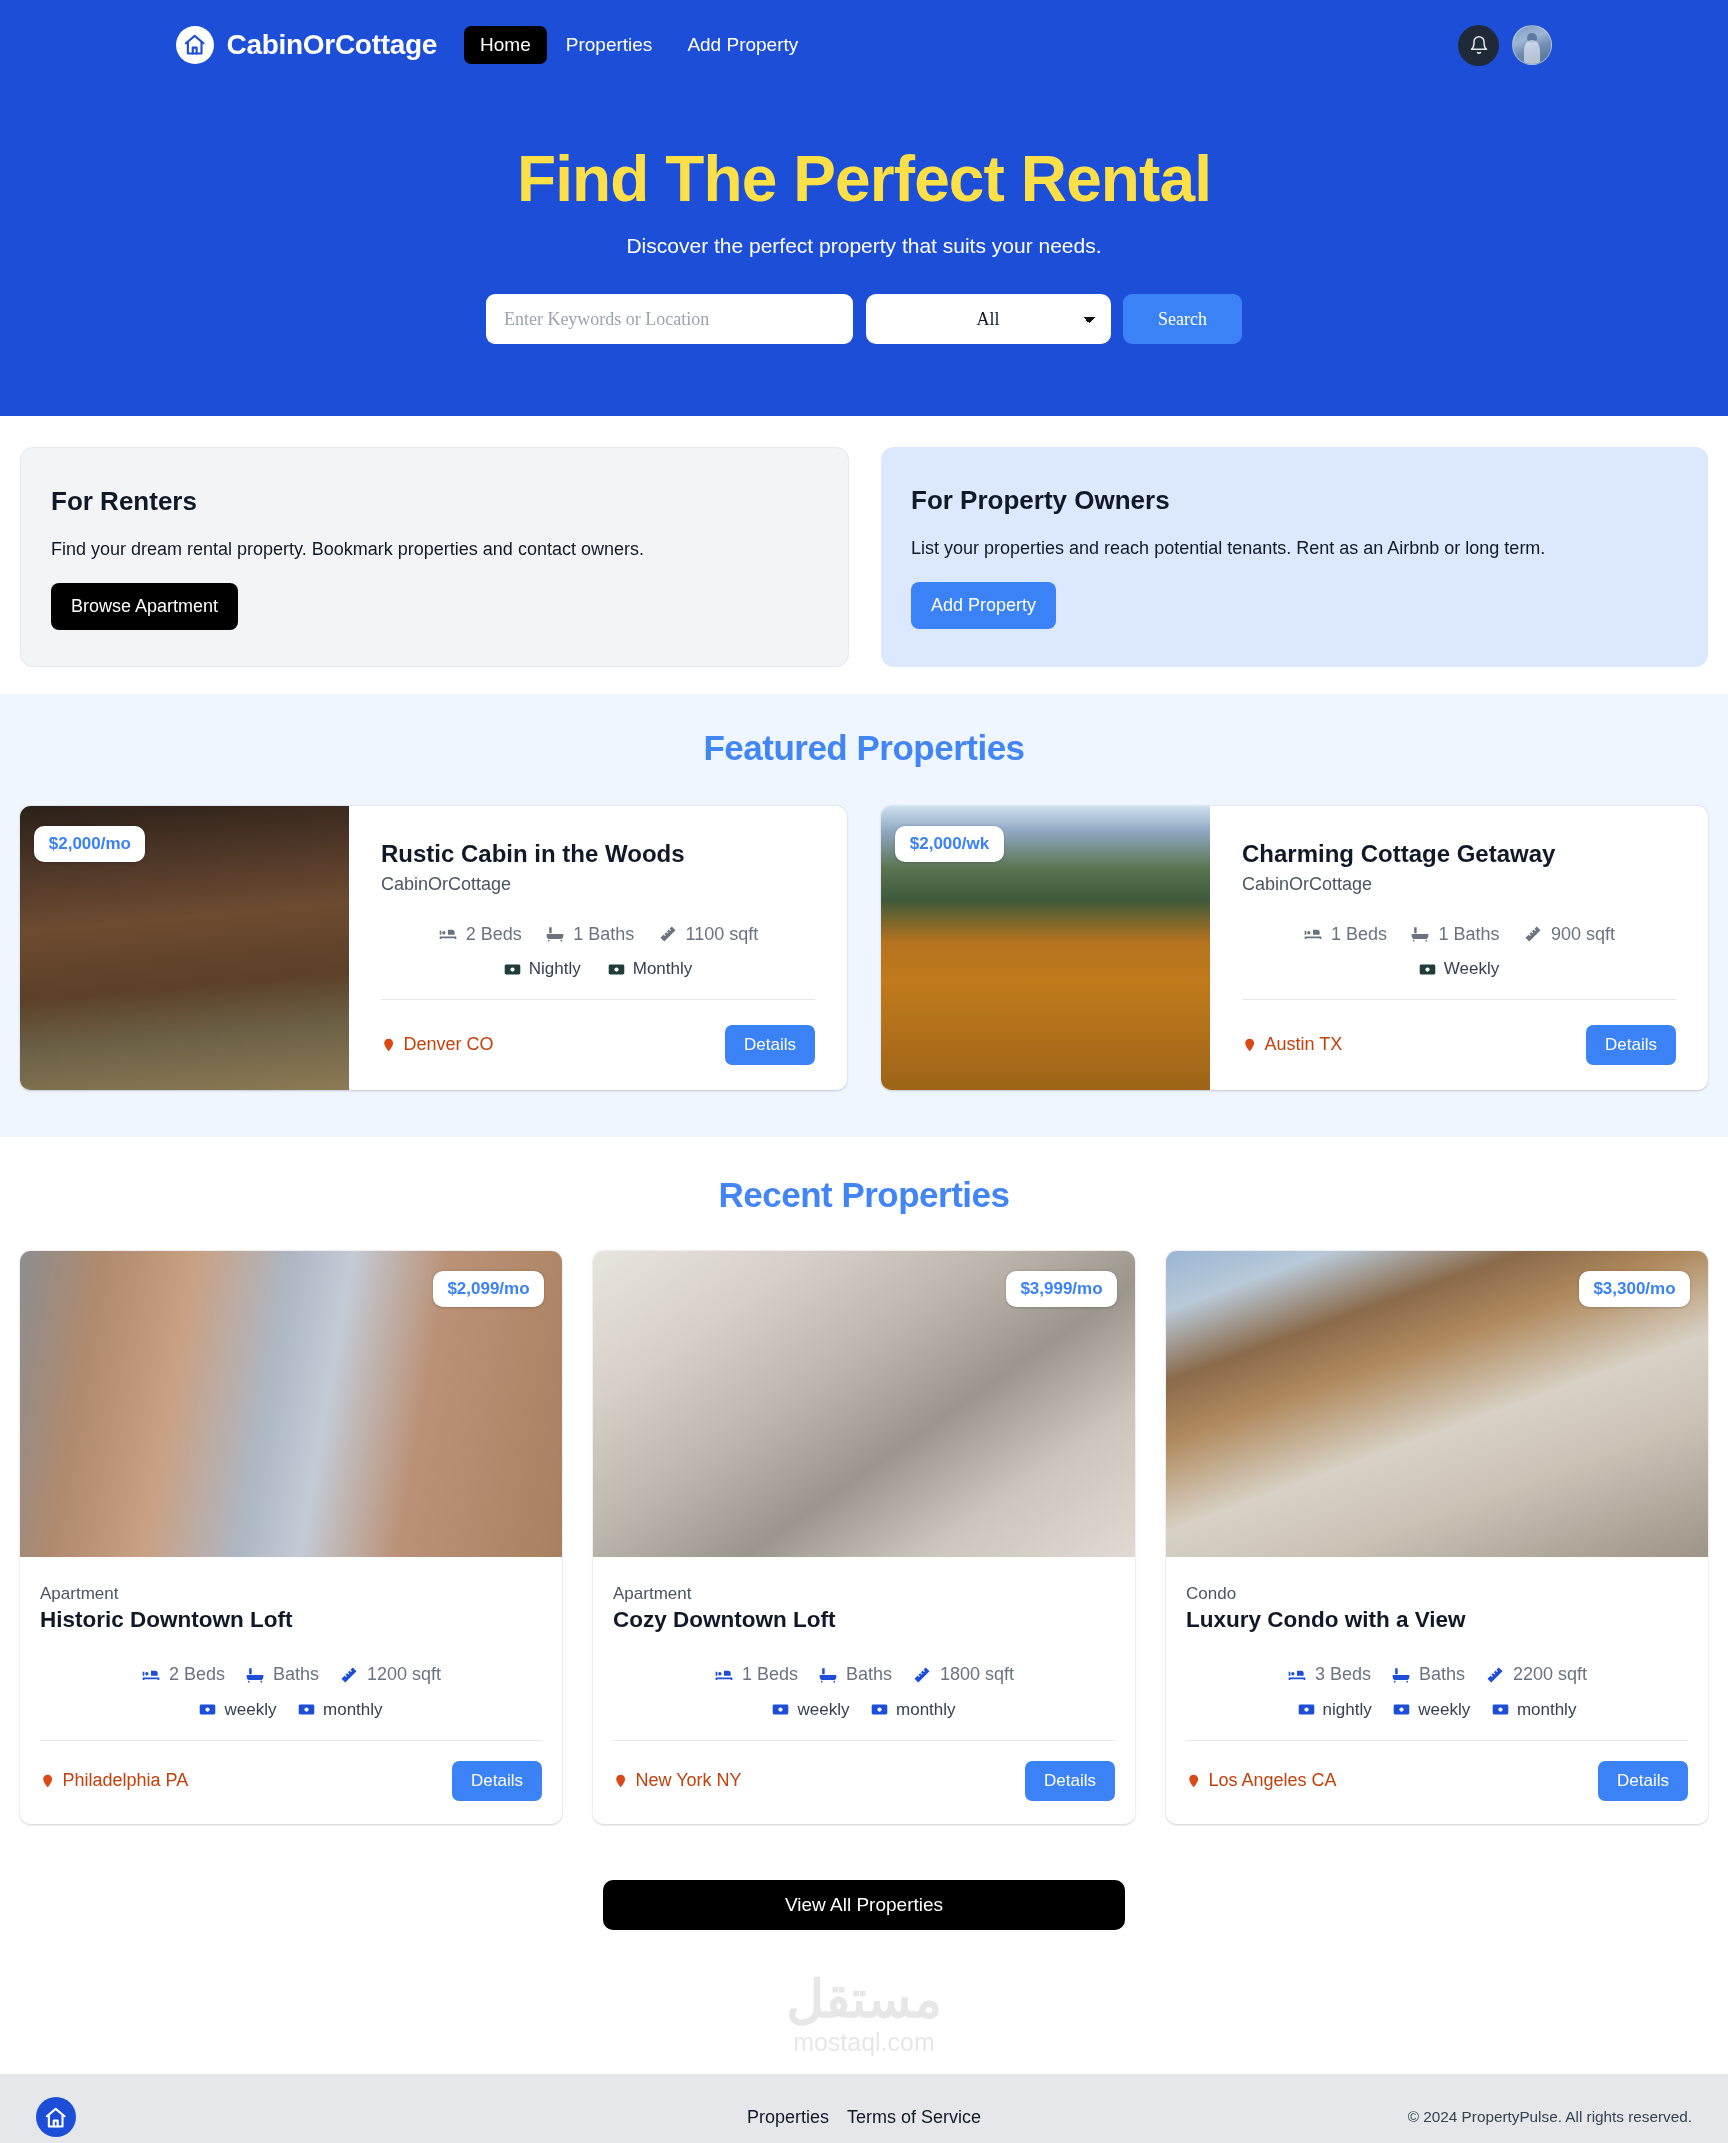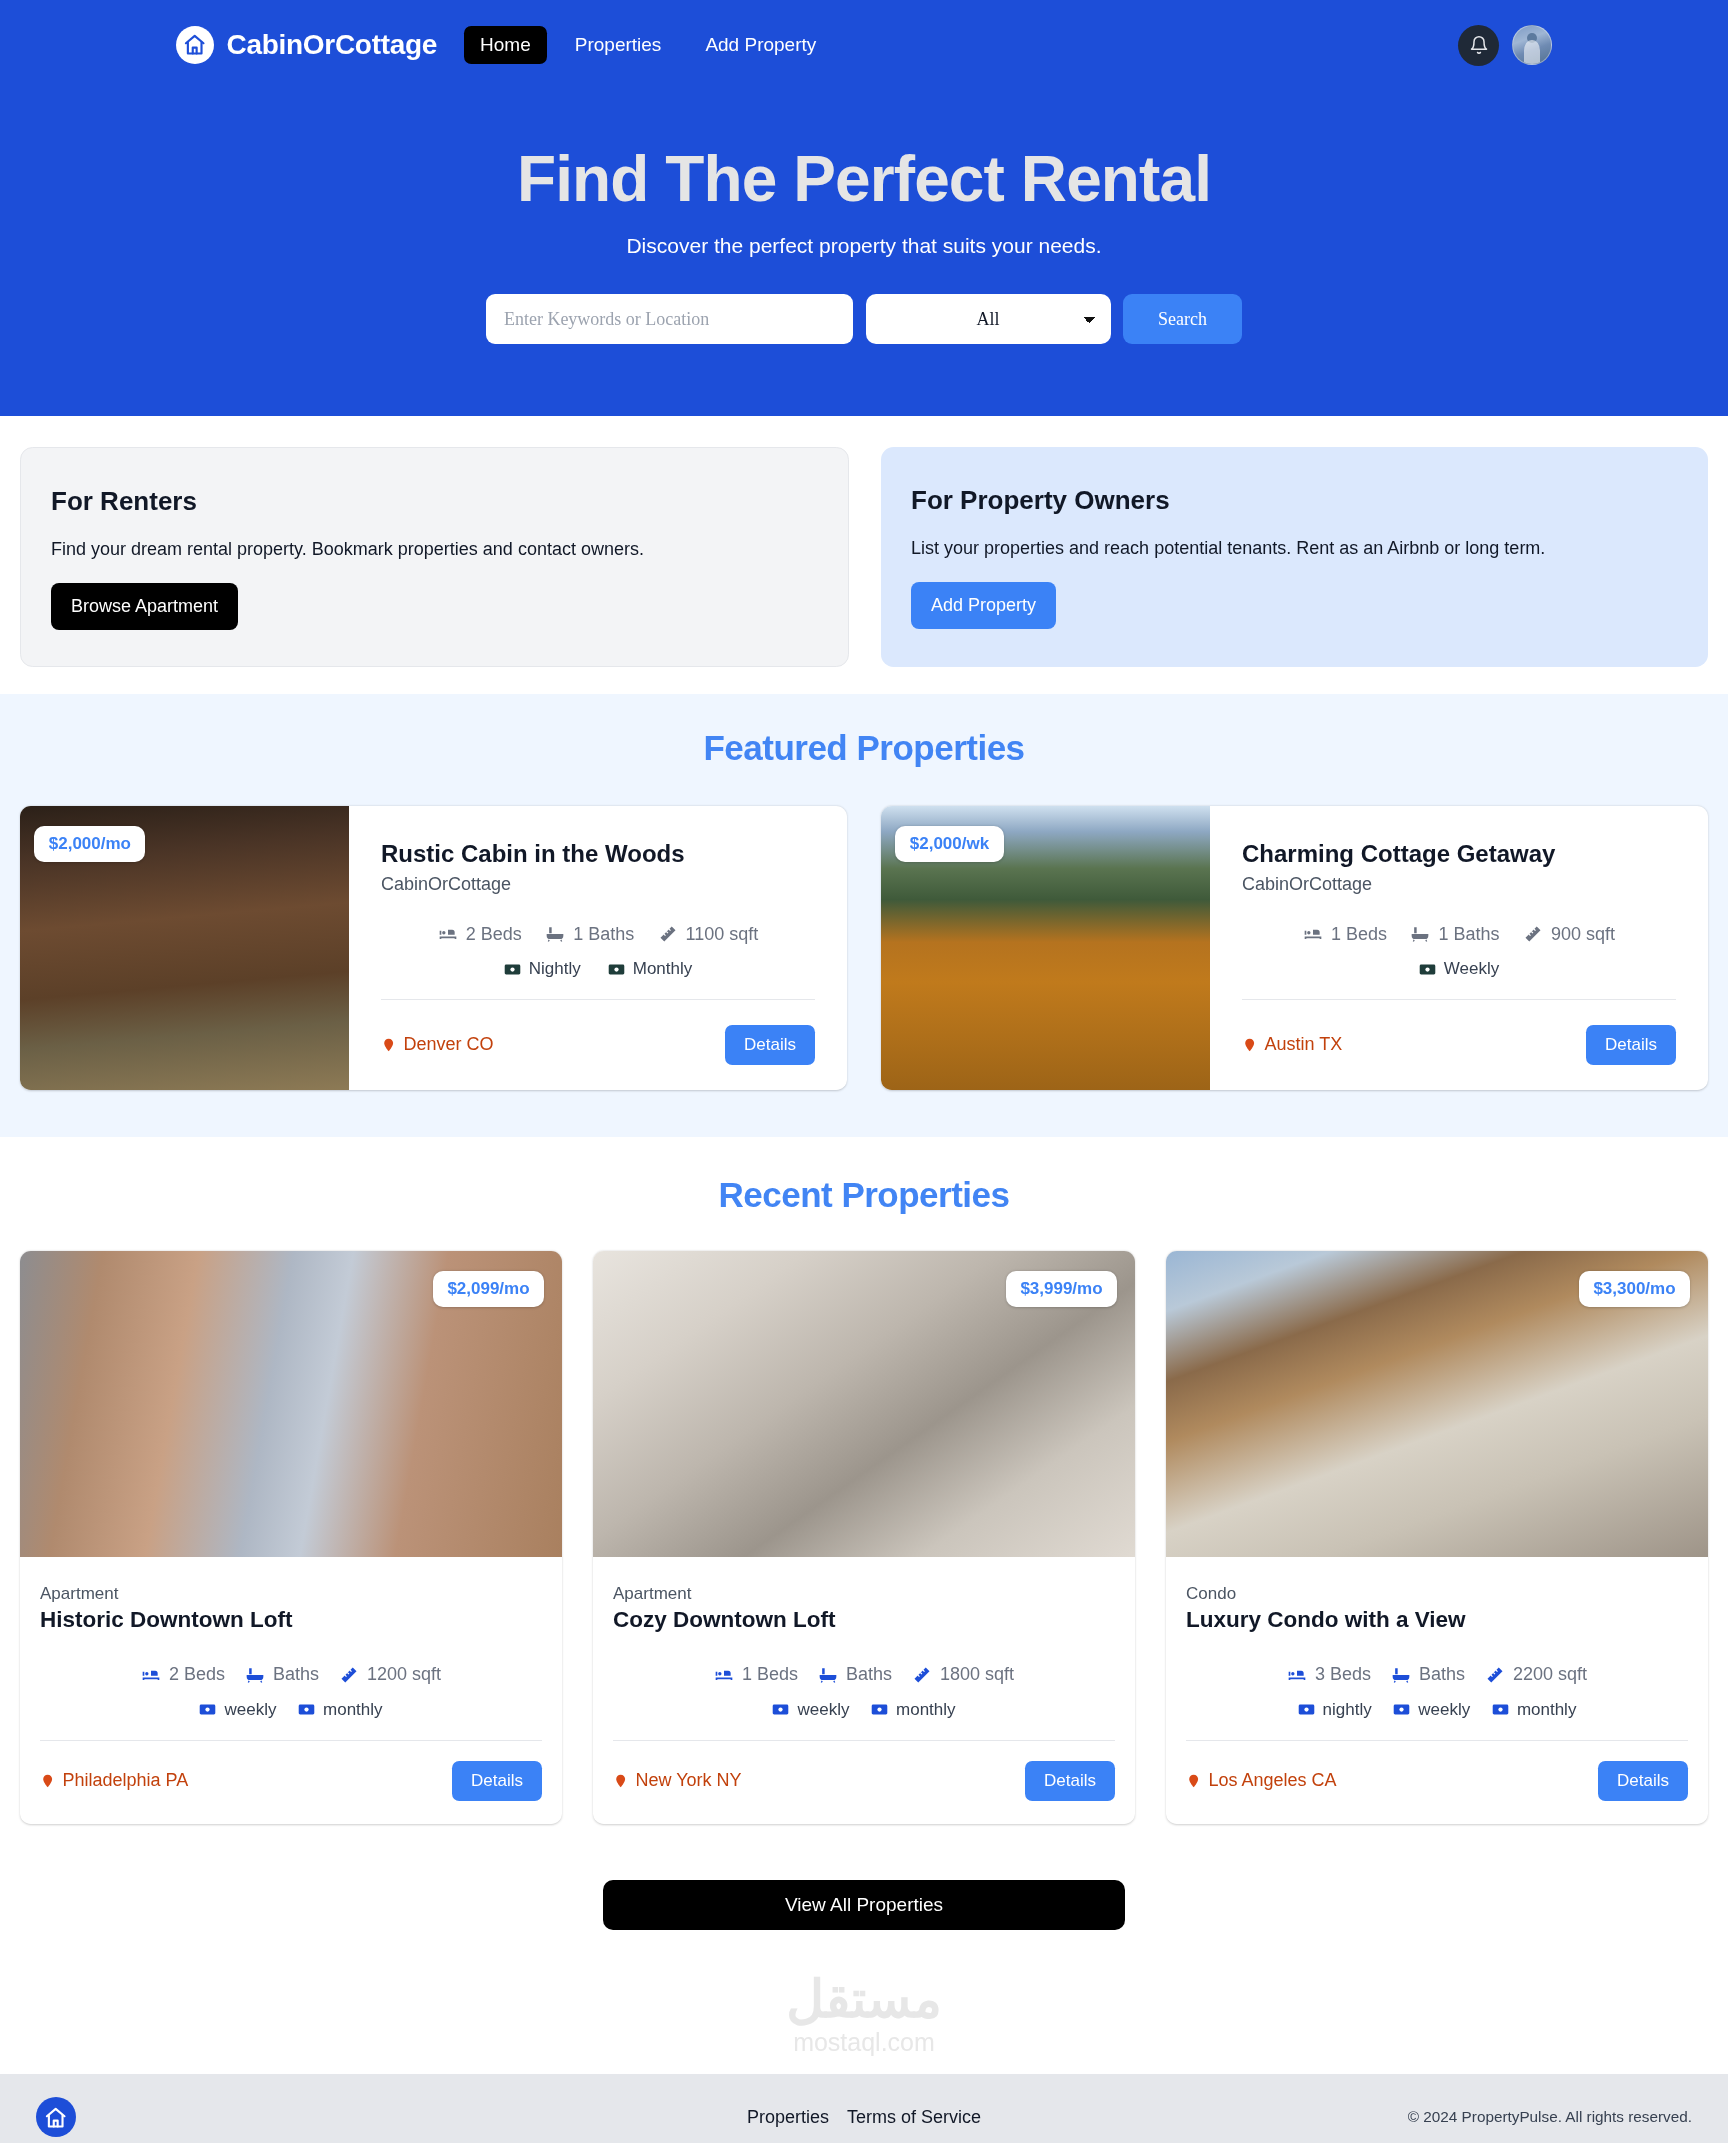--- a/index.html
+++ b/index.html
@@ -14,21 +14,21 @@
   .navbar{
     background:#1d4ed8;height:90px;display:flex;align-items:center;
     padding:0 176px;position:relative;
   }
   .brand{display:flex;align-items:center;gap:12.6px;text-decoration:none;}
   .logo-circle{
     width:38px;height:38px;border-radius:50%;background:#ffffff;
     display:flex;align-items:center;justify-content:center;flex:none;
   }
   .brand-name{color:#fff;font-size:28px;font-weight:bold;letter-spacing:-0.3px;}
-  .nav-links{display:flex;align-items:flex-end;gap:12px;margin-left:27px;}
+  .nav-links{display:flex;align-items:flex-end;gap:3px;margin-left:27px;}
   .nav-link{
     color:#ffffff;font-size:19px;text-decoration:none;
     padding:8px 16px;border-radius:7.2px;white-space:nowrap;
   }
   .nav-link.active{background:#000000;}
   .nav-right{margin-left:auto;display:flex;align-items:center;gap:12.6px;}
   .bell-btn{
     width:41px;height:41px;border-radius:50%;background:#1f2937;border:none;
     display:flex;align-items:center;justify-content:center;cursor:pointer;
   }
@@ -43,21 +43,21 @@
   }
   .avatar::before{
     content:"";position:absolute;left:37%;top:18%;width:26%;height:26%;
     border-radius:50%;background:#5c7a9e;
   }
   
   .hero{
     background:#1d4ed8;padding:54px 0 72px;text-align:center;
   }
   .hero h1{
-    color:#e5e5e5;font-size:64px;font-weight:bold;letter-spacing:-0.9px;
+    color:#fde047;font-size:64px;font-weight:bold;letter-spacing:-0.9px;
     line-height:1.1;margin-bottom:20px;
   }
   .hero p{color:#ffffff;font-size:21px;margin-bottom:36px;}
   .search-form{
     display:flex;justify-content:center;align-items:stretch;gap:12.6px;font-family:Liberation Serif, serif;
   }
   .search-input{
     width:367px;height:50px;border:none;border-radius:9px;padding:0 18px;
     font-size:18px;font-family:inherit;color:#111827;background:#fff;
   }

